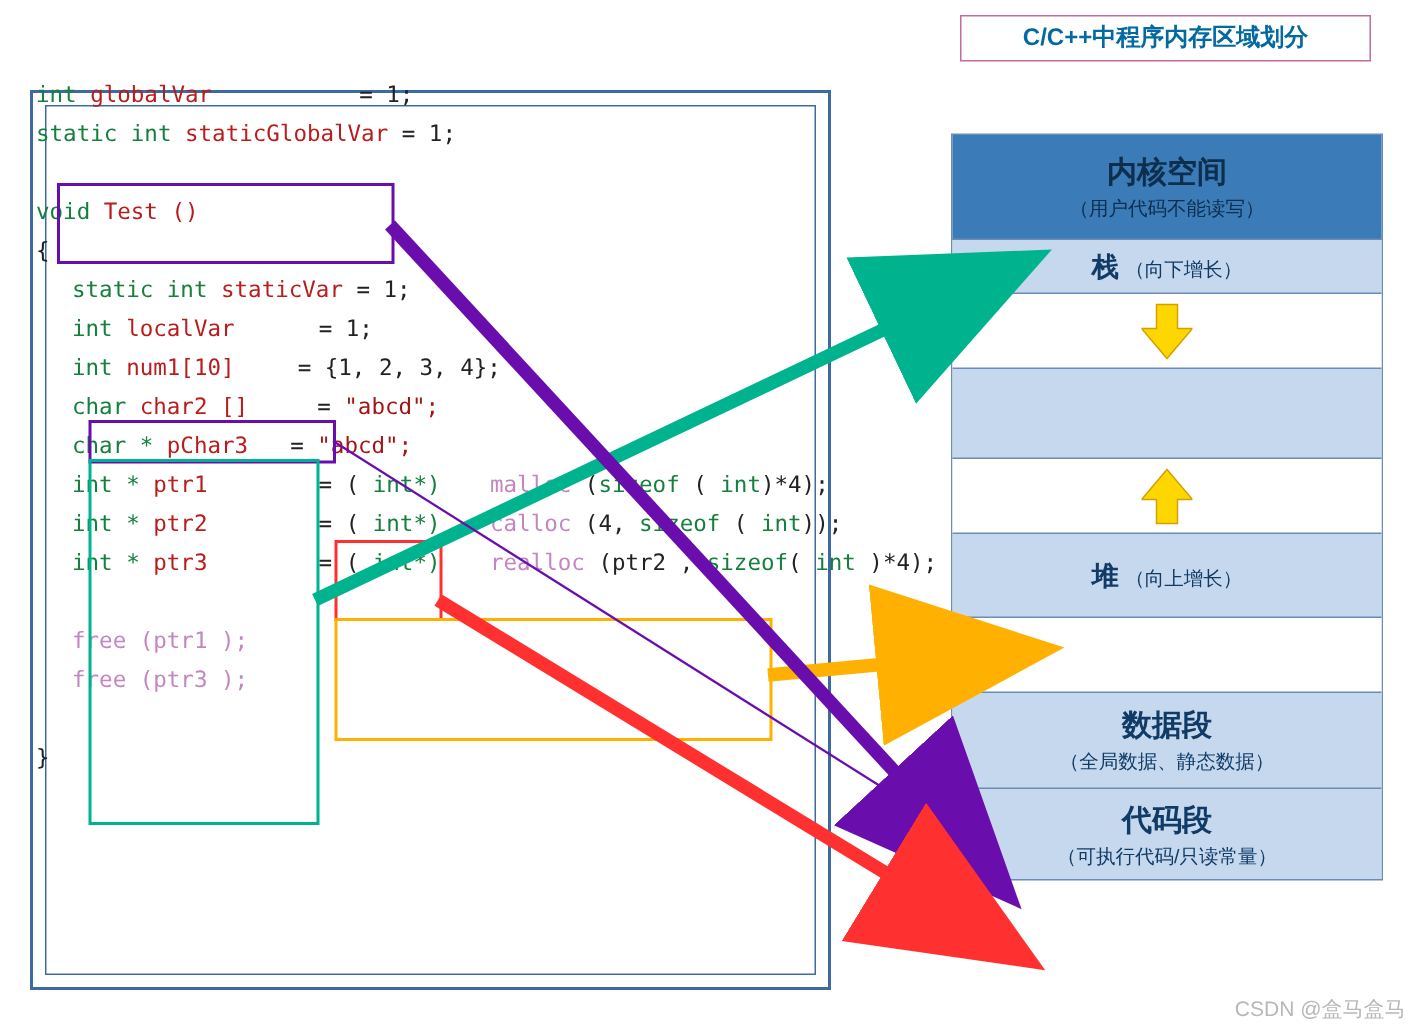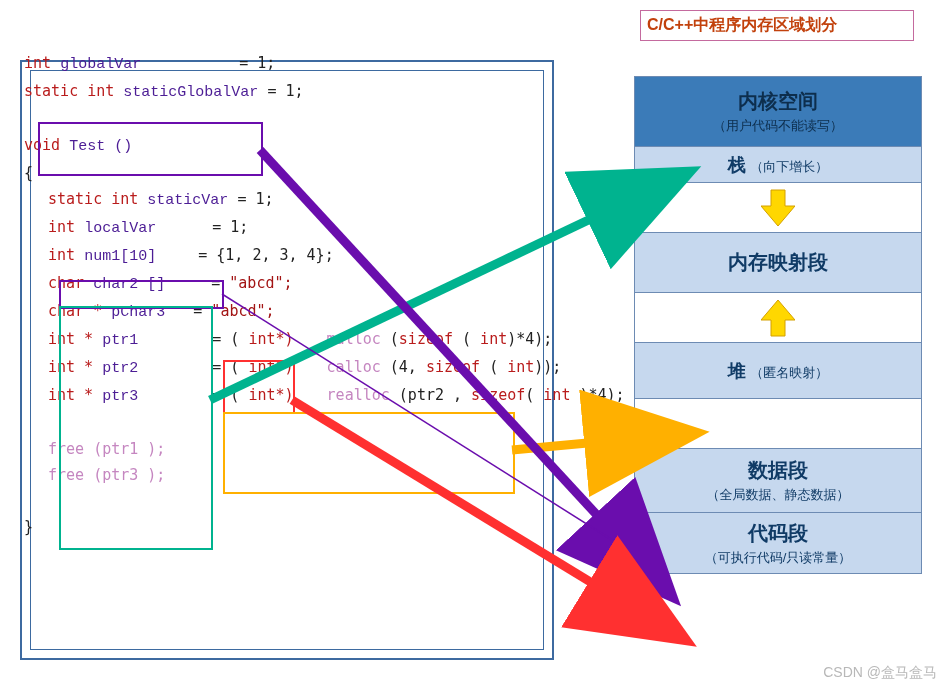--- a/index.html
+++ b/index.html
@@ -30,24 +30,24 @@
   }
   .code-area {
     position: absolute;
     left: 14px;
     top: 50px;
     font-family: "Consolas", monospace;
     font-size: 15px;
     line-height: 26px;
     color: #222;
   }
-  .kw  { color: #b91c1c; }
+  .kw  { color: #15803d; }
   .fn  { color: #c586c0; margin-left: 24px; }
   .str { color: #a31515; }
-  .nm  { color: #4c1d95; font-family: Liberation Mono, monospace; }
+  .nm  { color: #b91c1c; }
 
   .box-purple-global {
     position: absolute;
     left: 38px; top: 122px;
     width: 221px; height: 50px;
     border: 2px solid #6a0dad;
     pointer-events: none;
   }
   .box-purple-static {
     position: absolute;
@@ -76,31 +76,31 @@
     width: 288px; height: 78px;
     border: 2px solid #ffb000;
     pointer-events: none;
   }
 
   .title-box {
     position: absolute;
     left: 640px; top: 10px;
     width: 260px;
     border: 1px solid #c46a9e;
-    color: #c2410c;
-    text-align: left;
+    color: #0369a1;
+    text-align: center;
     padding: 4px 6px;
     font-size: 16px;
     font-weight: bold;
   }
 
   .mem {
     position: absolute;
     left: 634px;
-    top: 76px;
+    top: 89px;
     width: 286px;
     border: 1px solid #6d8bb3;
   }
   .row {
     width: 100%;
     border-bottom: 1px solid #6d8bb3;
     display: flex;
     flex-direction: column;
     align-items: center;
     justify-content: center;
@@ -242,31 +242,30 @@
       <span class="t1">栈</span>
       <span class="t2">（向下增长）</span>
     </div>
   </div>
   <div class="row gap1">
     <svg width="34" height="40">
       <polygon points="10,2 24,2 24,18 34,18 17,38 0,18 10,18" fill="#ffd700" stroke="#d4a000" stroke-width="1"></polygon>
     </svg>
   </div>
   <div class="row mmap">
-    <div class="t1">内存映射段</div>
   </div>
   <div class="row gap2">
     <svg width="34" height="40">
       <polygon points="17,2 34,22 24,22 24,38 10,38 10,22 0,22" fill="#ffd700" stroke="#d4a000" stroke-width="1"></polygon>
     </svg>
   </div>
   <div class="row heap gap">
     <div>
       <span class="t1">堆</span>
-      <span class="t2">（匿名映射）</span>
+      <span class="t2">（向上增长）</span>
     </div>
   </div>
   <div class="row gap3"></div>
   <div class="row dataS">
     <div class="t1">数据段</div>
     <div class="t2">（全局数据、静态数据）</div>
   </div>
   <div class="row codeS">
     <div class="t1">代码段</div>
     <div class="t2">（可执行代码/只读常量）</div>

